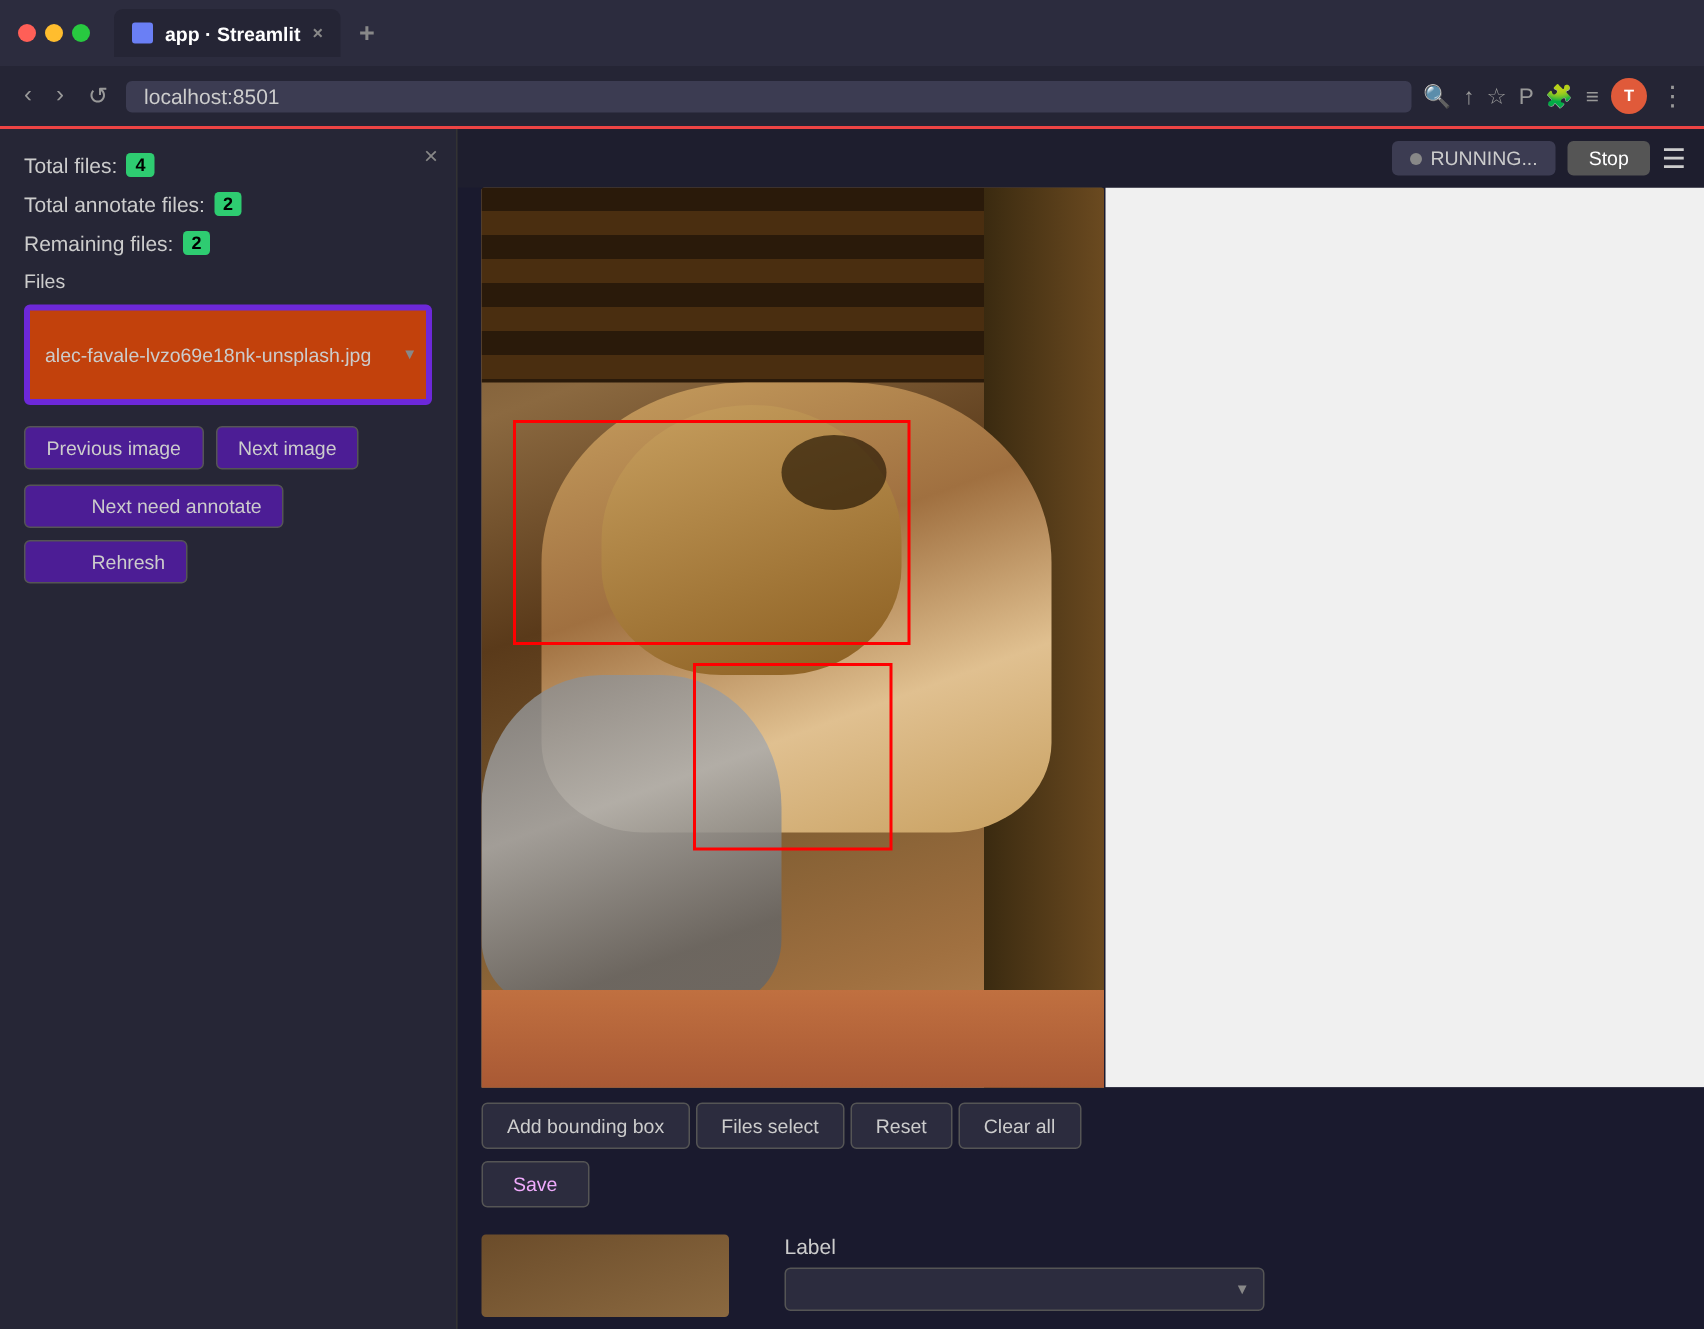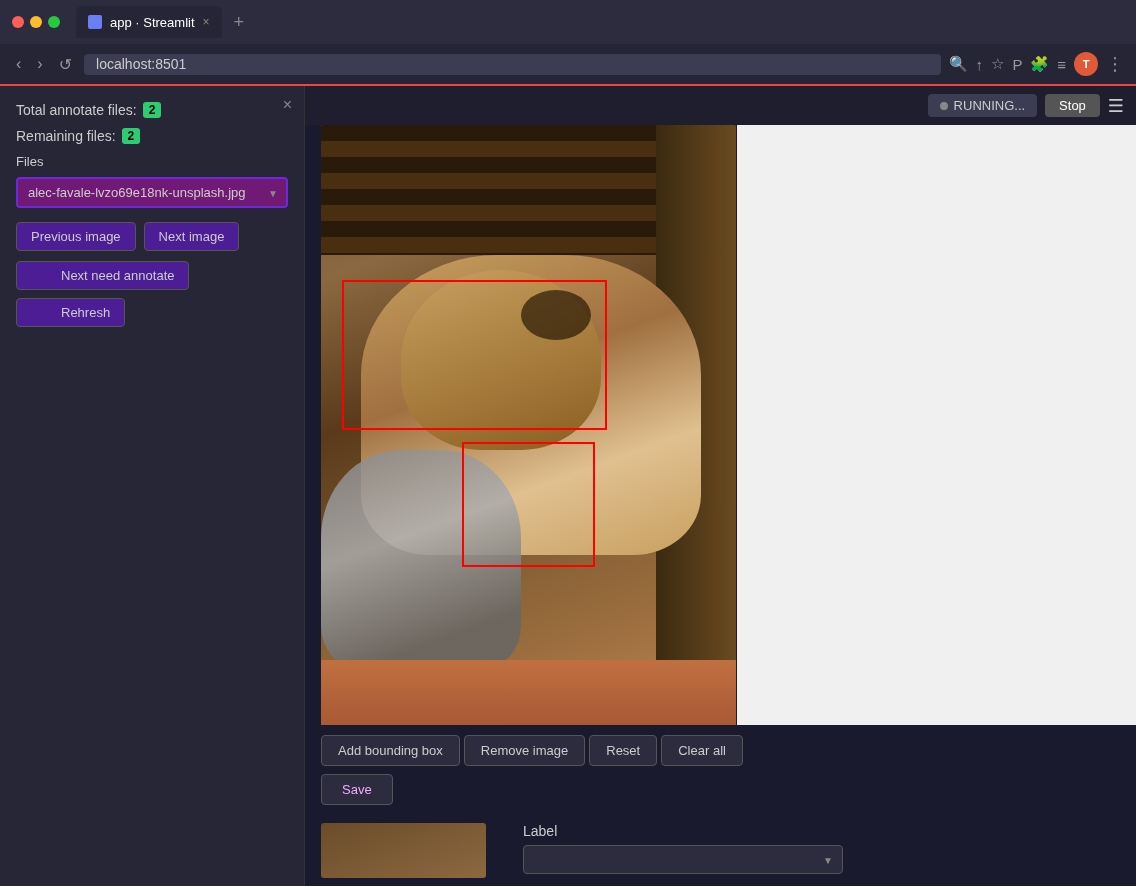--- a/index.html
+++ b/index.html
@@ -6,21 +6,21 @@
     body { font-family: -apple-system, BlinkMacSystemFont, 'Segoe UI', sans-serif; background: #1a1a2e; width: 1136px; height: 886px; overflow: hidden; }
 
     
     .browser-chrome { background: #2c2c3e; width: 100%; }
     .browser-titlebar { display: flex; align-items: center; padding: 8px 12px; gap: 8px; background: #2c2c3e; height: 44px; }
     .traffic-lights { display: flex; gap: 6px; align-items: center; }
     .traffic-light { width: 12px; height: 12px; border-radius: 50%; }
     .tl-red { background: #ff5f57; }
     .tl-yellow { background: #ffbd2e; }
     .tl-green { background: #28c940; }
-    .tab-bar { display: flex; align-items: center; gap: 6px; flex: 1; margin-left: 8px; }
+    .tab-bar { display: flex; align-items: center; gap: 6px; flex: 1; margin-left: 8px; font-weight: bold; }
     .tab { background: #3c3c52; border-radius: 6px 6px 0 0; padding: 4px 12px; display: flex; align-items: center; gap: 8px; color: #ccc; font-size: 13px; height: 32px; }
     .tab.active { background: #252535; color: #fff; }
     .tab-icon { width: 14px; height: 14px; background: #6a7ff5; border-radius: 2px; display: inline-block; }
     .tab-close { color: #888; font-size: 12px; cursor: pointer; }
     .tab-new { color: #888; font-size: 18px; cursor: pointer; padding: 0 6px; }
     .browser-toolbar { display: flex; align-items: center; padding: 4px 12px; gap: 8px; background: #252535; height: 42px; border-bottom: 2px solid #e44; }
     .nav-btn { color: #999; font-size: 16px; cursor: pointer; padding: 4px; background: none; border: none; }
     .nav-btn:disabled { color: #555; }
     .url-bar { flex: 1; background: #3c3c52; border: none; border-radius: 4px; padding: 4px 12px; color: #ccc; font-size: 14px; height: 21px; }
     .toolbar-icons { display: flex; gap: 8px; align-items: center; color: #999; font-size: 15px; }
@@ -28,21 +28,21 @@
 
     
     .app-layout { display: flex; height: calc(886px - 86px); background: #1e1e2e; }
 
     
     .sidebar { width: 305px; background: #262636; padding: 16px; border-right: 1px solid #333; flex-shrink: 0; position: relative; overflow-y: auto; }
     .sidebar-close { position: absolute; top: 10px; right: 12px; color: #888; font-size: 16px; cursor: pointer; }
     .stat-row { display: flex; align-items: center; gap: 6px; margin-bottom: 10px; color: #ccc; font-size: 14px; }
     .stat-badge { background: #2ecc71; color: #000; border-radius: 3px; padding: 1px 6px; font-size: 12px; font-weight: bold; }
     .section-label { color: #ccc; font-size: 13px; margin-bottom: 8px; margin-top: 8px; }
-    .file-select { width: 100%; background: #701a75; border: 2px solid #6d28d9; border-radius: 4px; color: #ccc; padding: 6px 10px; font-size: 13px; appearance: none; cursor: pointer; display: flex; align-items: center; justify-content: space-between; }
+    .file-select { width: 100%; background: #c2410c; border: 4px solid #6d28d9; border-radius: 4px; color: #ccc; padding: 22px 10px; font-size: 13px; appearance: none; cursor: pointer; display: flex; align-items: center; justify-content: space-between; }
     .file-select-wrapper { position: relative; }
     .file-select-wrapper::after { content: '▼'; position: absolute; right: 10px; top: 50%; transform: translateY(-50%); color: #888; font-size: 10px; pointer-events: none; }
     .nav-buttons { display: flex; gap: 8px; margin-top: 14px; }
     .btn { background: #4c1d95; border: 1px solid #555; color: #ccc; border-radius: 4px; padding: 6px 14px; font-size: 13px; cursor: pointer; white-space: nowrap; }
     .btn-wide { margin-top: 8px; padding-left: 44px; }
 
     
     .main-content { flex: 1; display: flex; flex-direction: column; background: #1a1a2e; overflow: hidden; }
 
     
@@ -110,20 +110,24 @@
     </div>
   </div>
 </div>
 
 <div class="app-layout">
 
   <div class="sidebar">
     <span class="sidebar-close">×</span>
 
     <div class="stat-row">
+      <span>Total files:</span>
+      <span class="stat-badge">4</span>
+    </div>
+    <div class="stat-row">
       <span>Total annotate files:</span>
       <span class="stat-badge">2</span>
     </div>
     <div class="stat-row">
       <span>Remaining files:</span>
       <span class="stat-badge">2</span>
     </div>
 
     <div class="section-label">Files</div>
     <div class="file-select-wrapper">
@@ -182,21 +186,21 @@
           </div>
         </div>
       </div>
 
       <div style="flex:1;background:#f0f0f0;min-width:220px;"></div>
     </div>
 
     <div class="bottom-controls">
       <div class="btn-row">
         <button class="btn-dark">Add bounding box</button>
-        <button class="btn-dark">Remove image</button>
+        <button class="btn-dark">Files select</button>
         <button class="btn-dark">Reset</button>
         <button class="btn-dark">Clear all</button>
       </div>
       <div>
         <button class="save-btn">Save</button>
       </div>
     </div>
 
     <div style="display:flex;gap:37px;padding:8px 16px;background:#1a1a2e;align-items:flex-start;">
       <div style="width:165px;height:55px;background:linear-gradient(160deg,#6b4c2a,#8B6940);border-radius:3px;overflow:hidden;"></div>

